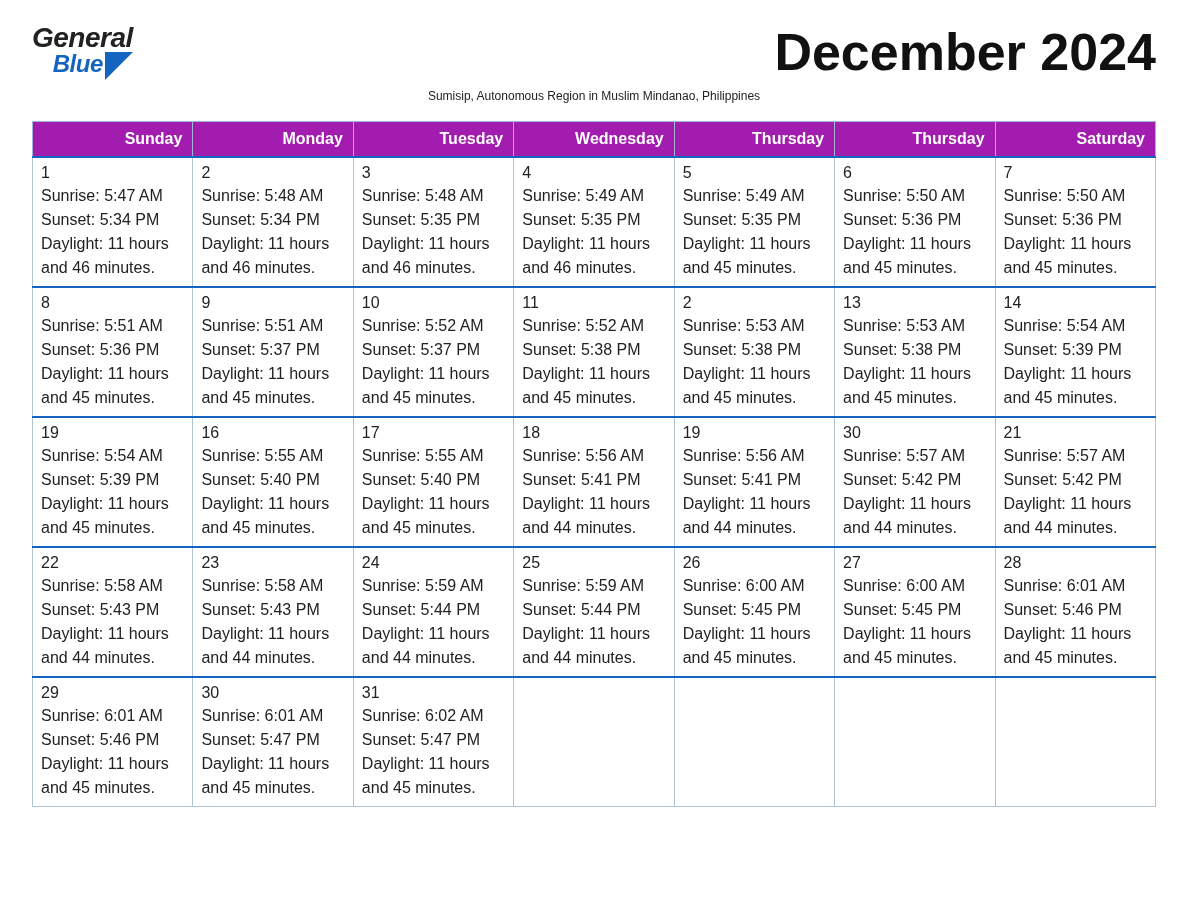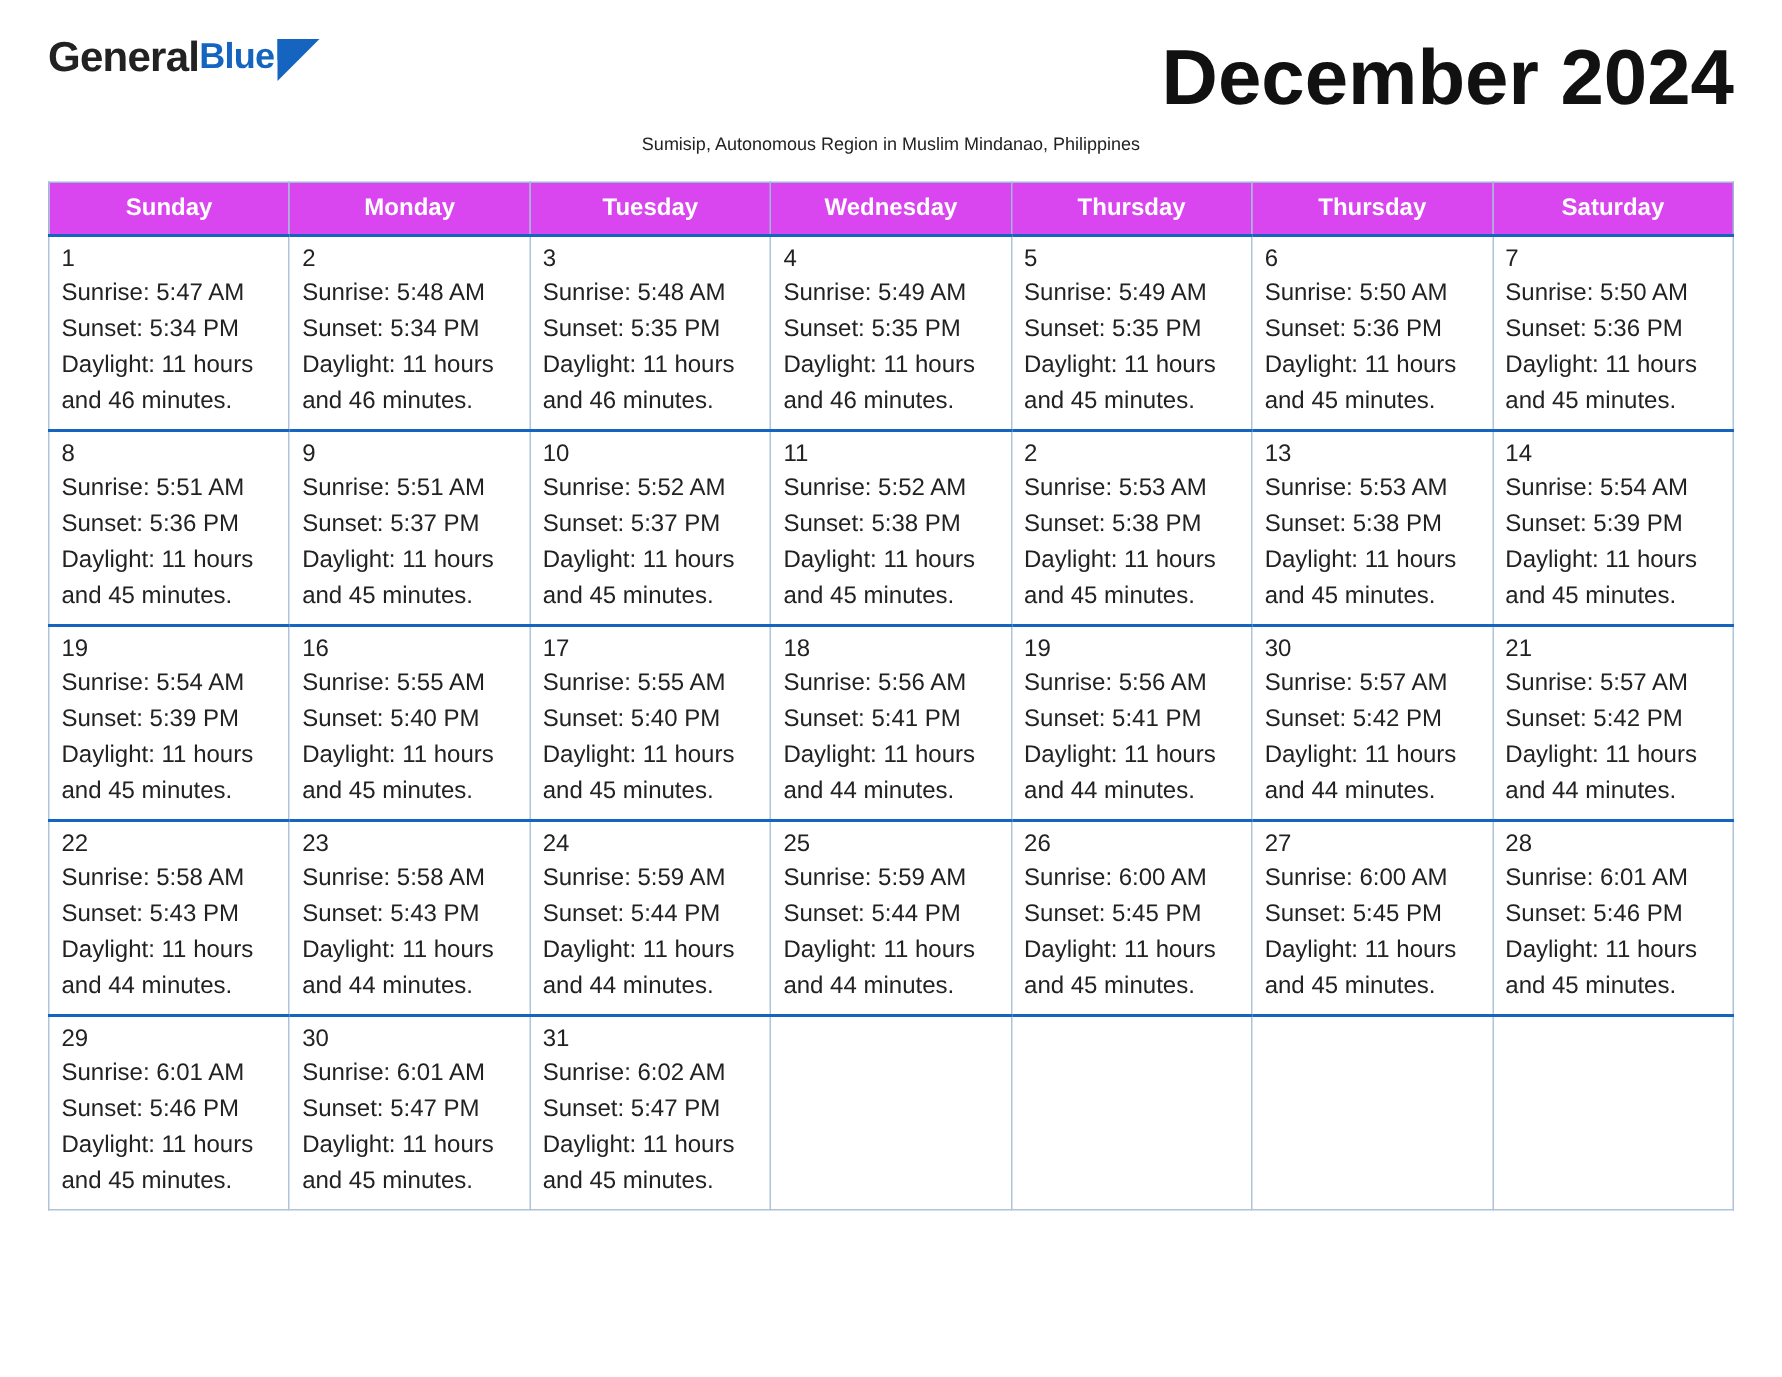--- a/index.html
+++ b/index.html
@@ -11,23 +11,24 @@
       min-height: 918px;
     }
     .header-area {
       display: flex;
       align-items: flex-start;
       justify-content: space-between;
       margin-bottom: 8px;
     }
     .logo {
       display: flex;
-      flex-direction: row;
-      align-items: center;
+      flex-direction: column;
+      align-items: flex-end;
       line-height: 1;
+      font-style: italic;
     }
     .logo-general {
       font-size: 28px;
       font-weight: bold;
       color: #222;
       letter-spacing: -0.5px;
     }
     .logo-blue {
       font-size: 24px;
       font-weight: bold;
@@ -58,26 +59,26 @@
       text-align: center;
       font-size: 12px;
       color: #222;
       margin-bottom: 18px;
     }
     .calendar-table {
       width: 100%;
       border-collapse: collapse;
     }
     .calendar-table th {
-      background: #d946ef;
+      background: #a21caf;
       color: #fff;
       font-size: 16px;
       font-weight: bold;
       padding: 8px 10px;
-      text-align: center;
+      text-align: right;
       border: 1px solid #a0b8d8;
     }
     .calendar-table td {
       vertical-align: top;
       border: 1px solid #b0c4d8;
       padding: 6px 8px;
       font-size: 13px;
       color: #222;
       min-width: 130px;
       min-height: 90px;

